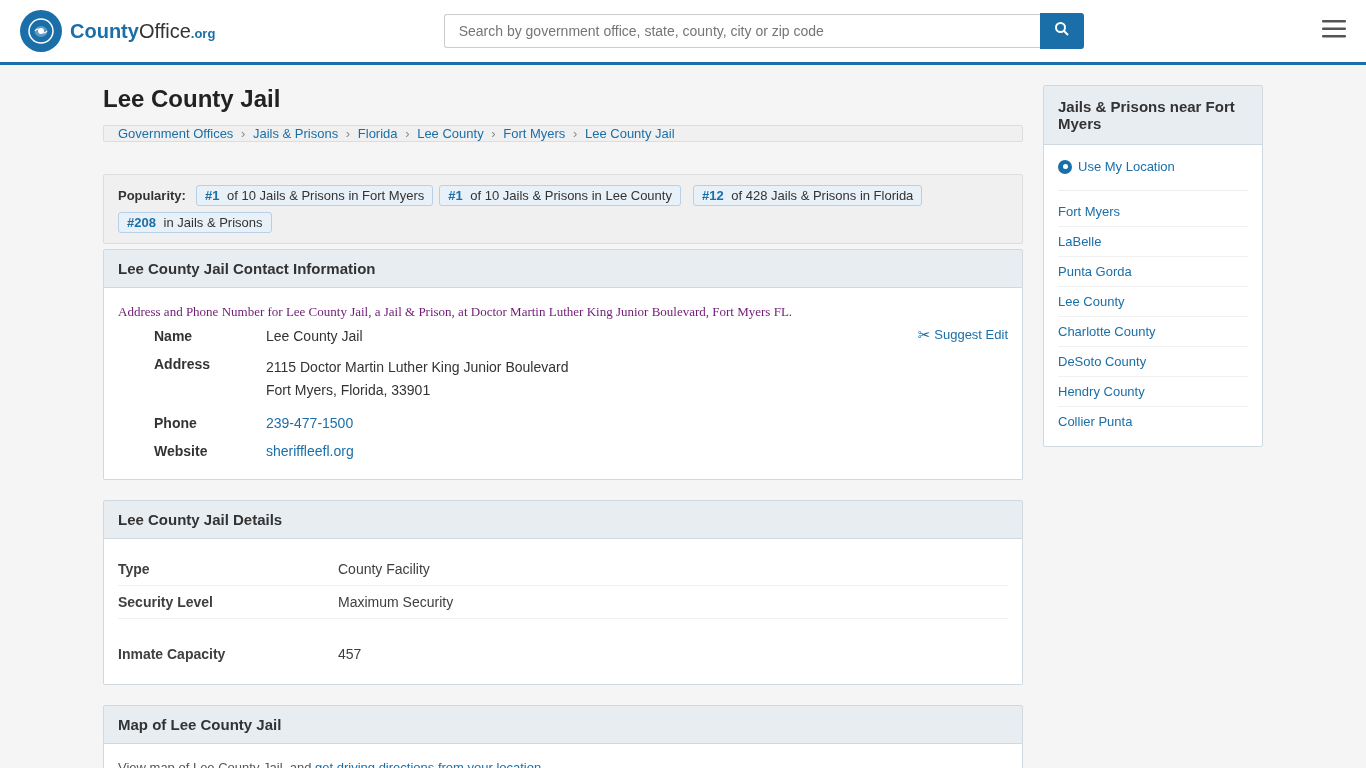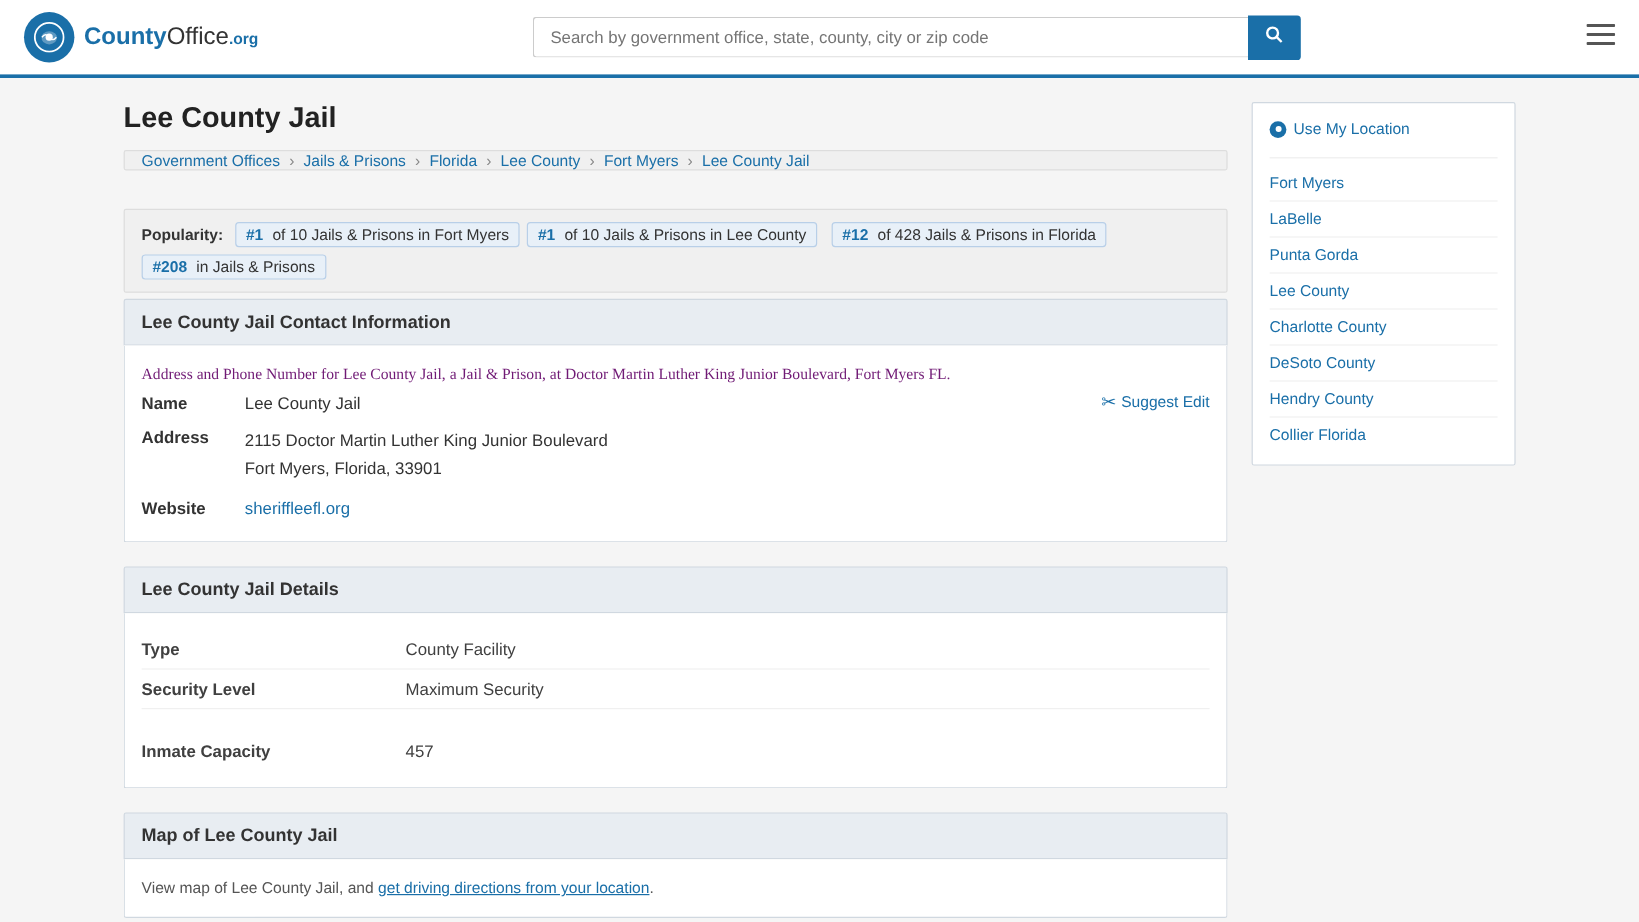--- a/index.html
+++ b/index.html
@@ -160,23 +160,24 @@
     
     .info-row {
       display: flex;
       align-items: flex-start;
       padding: 6px 0;
       font-size: 14px;
       position: relative;
     }
     .info-label {
       font-weight: bold;
-      width: 86px;
+      width: 112px;
       flex-shrink: 0;
       color: #333;
+      margin-left: 36px;
     }
     .info-value {
       flex: 1;
       color: #333;
     }
     .info-value a {
       color: #1a6fa8;
       text-decoration: none;
     }
     .suggest-edit-btn {
@@ -378,20 +379,26 @@
         </div>
 
         <div class="info-row">
           <span class="info-label">Address</span>
           <span class="info-value address-block">
             <span>2115 Doctor Martin Luther King Junior Boulevard</span><br>
             <span>Fort Myers, Florida, 33901</span>
           </span>
         </div>
 
+        <div class="info-row">
+          <span class="info-label">Phone</span>
+          <span class="info-value">
+            <a href="tel:2394771500">239-477-1500</a>
+          </span>
+        </div>
 
         <div class="info-row">
           <span class="info-label">Website</span>
           <span class="info-value">
             <a href="#">sheriffleefl.org</a>
           </span>
         </div>
       </div>
     </div>
 
@@ -419,30 +426,31 @@
         <p>
           <span>View map of Lee County Jail, and </span><a href="#">get driving directions from your location</a><span>.</span>
         </p>
       </div>
     </div>
 
   </div>
 
   <aside class="sidebar">
     <div class="sidebar-card">
+      <div class="sidebar-card-header">Jails &amp; Prisons near Fort Myers</div>
       <div class="sidebar-card-body">
         <a href="#" class="sidebar-location-btn">
           <div class="location-dot"></div>
           <span>Use My Location</span>
         </a>
         <hr class="sidebar-divider">
         <a href="#" class="sidebar-link">Fort Myers</a>
         <a href="#" class="sidebar-link">LaBelle</a>
         <a href="#" class="sidebar-link">Punta Gorda</a>
         <a href="#" class="sidebar-link">Lee County</a>
         <a href="#" class="sidebar-link">Charlotte County</a>
         <a href="#" class="sidebar-link">DeSoto County</a>
         <a href="#" class="sidebar-link">Hendry County</a>
-        <a href="#" class="sidebar-link">Collier Florida</a>
+        <a href="#" class="sidebar-link">Collier Punta</a>
       </div>
     </div>
   </aside>
 </div>
 
 </body></html>

